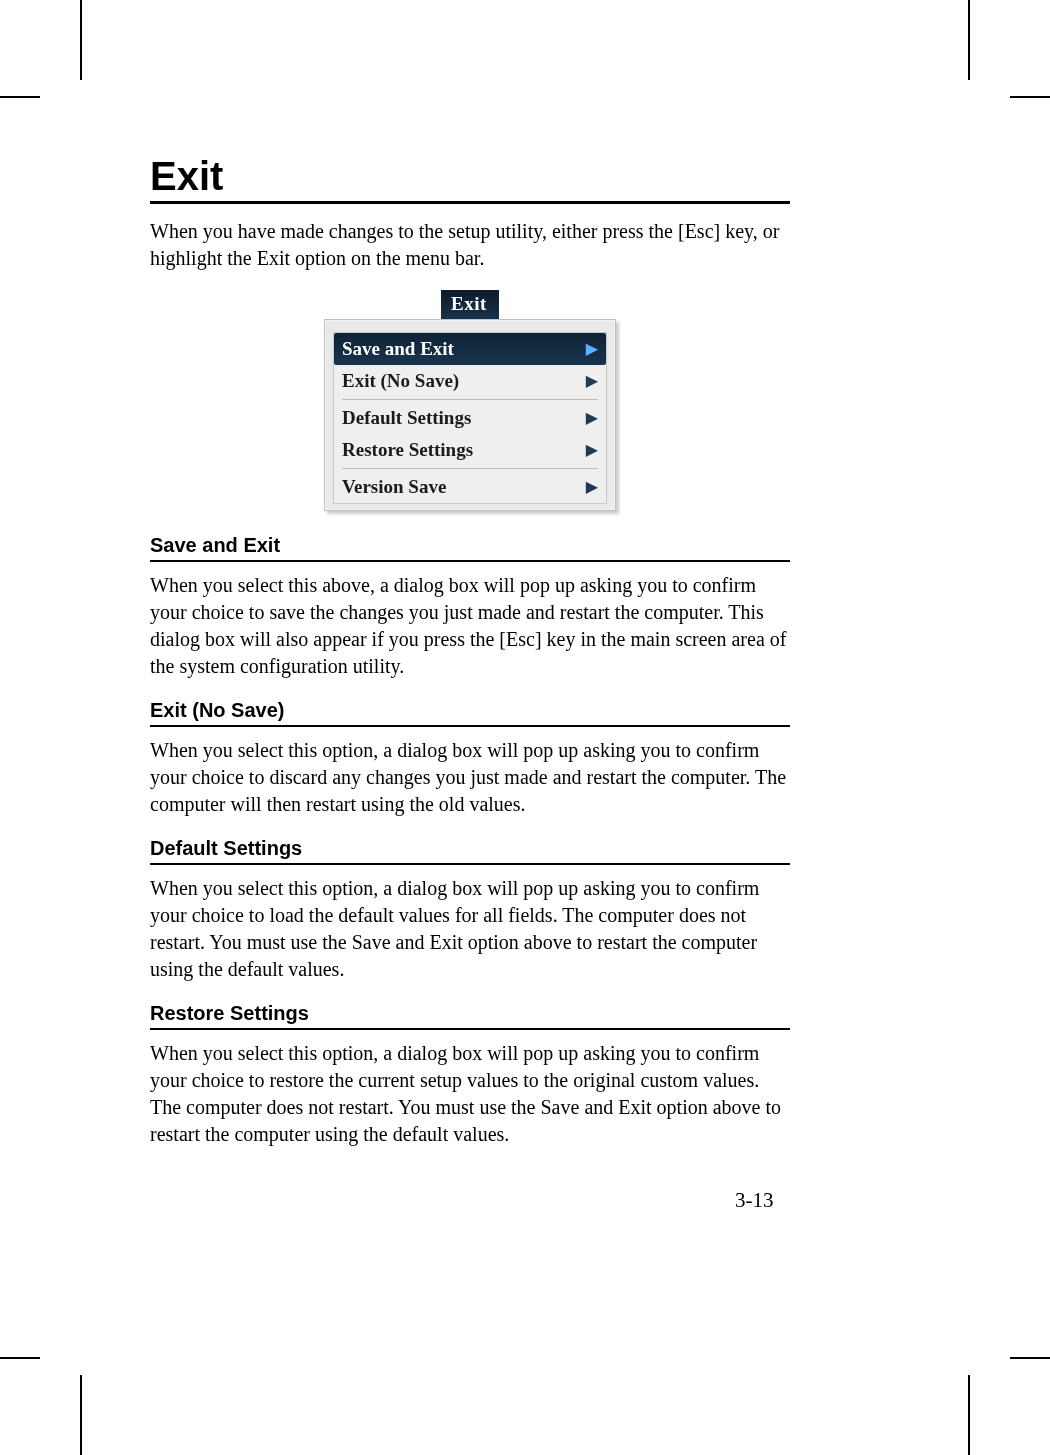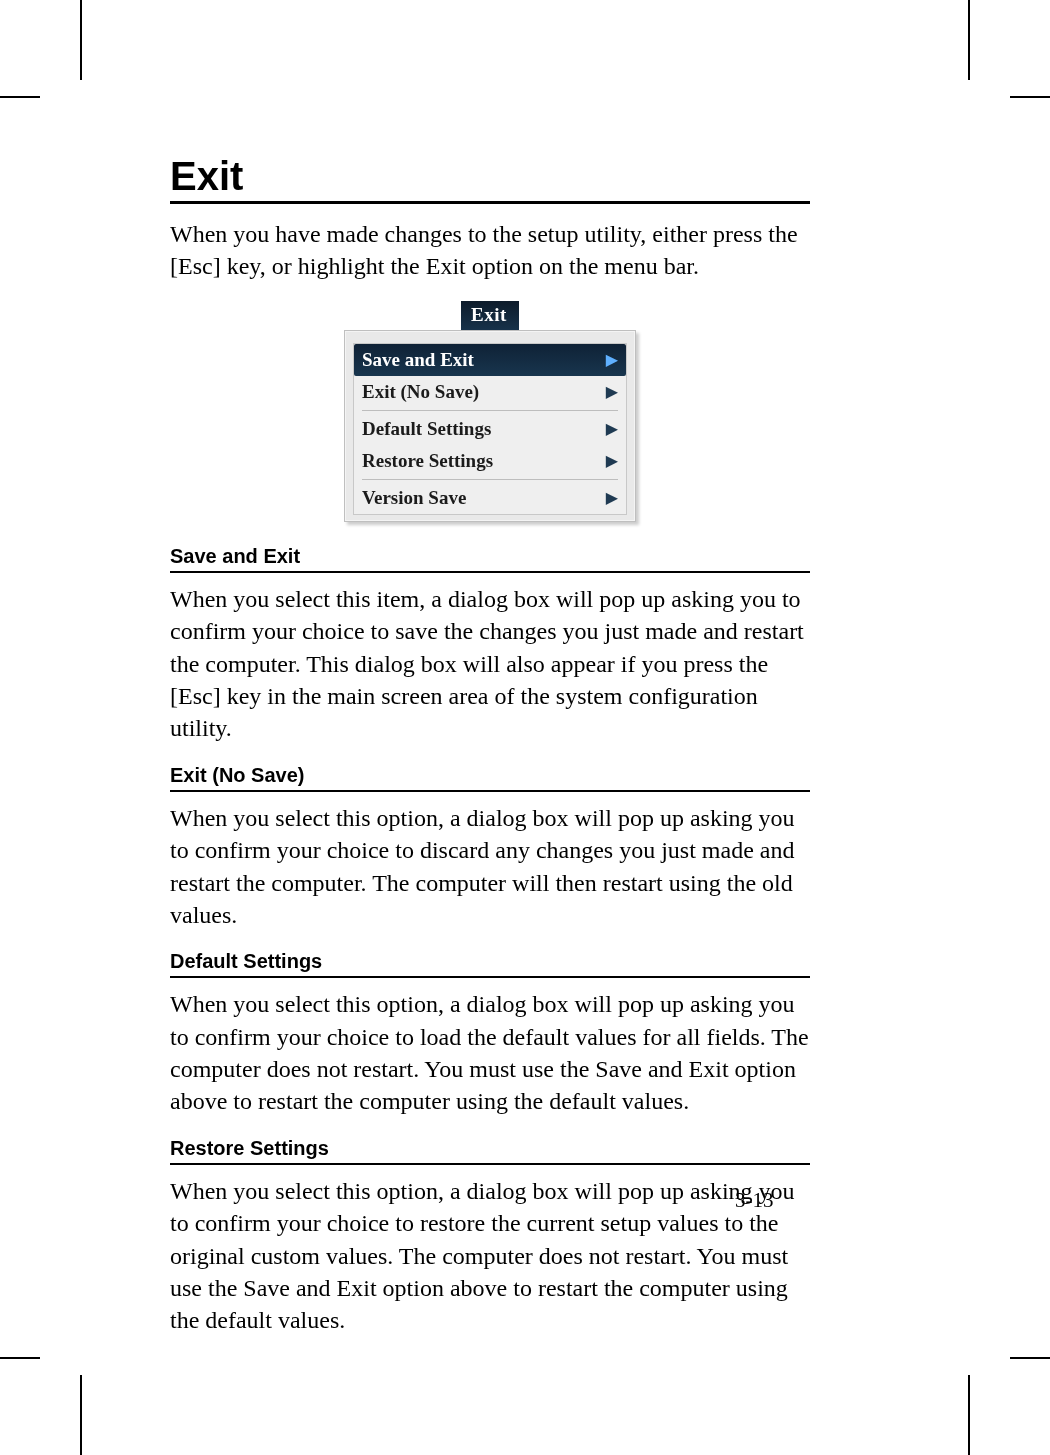--- a/index.html
+++ b/index.html
@@ -22,35 +22,34 @@
   .bl-v { bottom: 0; left: 80px; }
   
   .br-h { bottom: 96px; right: 0; }
   .br-v { bottom: 0; right: 80px; }
 
   .page {
     position: absolute;
     top: 155px;
     left: 150px;
     width: 640px;
-    margin-left: 20px;
   }
 
   h1.section-title {
     font-family: Arial, Helvetica, sans-serif;
     font-weight: 700;
     font-size: 40px;
     line-height: 1.05;
     border-bottom: 3px solid #000;
     padding-bottom: 4px;
     margin-bottom: 14px;
   }
 
   p.body {
-    font-size: 24px;
+    font-size: 20px;
     line-height: 1.35;
     margin-bottom: 18px;
   }
 
   h2.subhead {
     font-family: Arial, Helvetica, sans-serif;
     font-weight: 700;
     font-size: 20px;
     line-height: 1.2;
     border-bottom: 2px solid #000;
@@ -172,21 +171,21 @@
           <div class="menu-row">
             <span class="menu-label">Version Save</span>
             <span class="arrow">▶</span>
           </div>
         </div>
       </div>
     </div>
   </figure>
 
   <h2 class="subhead">Save and Exit</h2>
-  <p class="body">When you select this item, a dialog box will pop up asking you to confirm your choice to save the changes you just made and restart the computer. This dialog box will also appear if you press the [Esc] key in the main screen area of the system configuration utility.</p>
+  <p class="body">When you select this above, a dialog box will pop up asking you to confirm your choice to save the changes you just made and restart the computer. This dialog box will also appear if you press the [Esc] key in the main screen area of the system configuration utility.</p>
 
   <h2 class="subhead">Exit (No Save)</h2>
   <p class="body">When you select this option, a dialog box will pop up asking you to confirm your choice to discard any changes you just made and restart the computer. The computer will then restart using the old values.</p>
 
   <h2 class="subhead">Default Settings</h2>
   <p class="body">When you select this option, a dialog box will pop up asking you to confirm your choice to load the default values for all fields. The computer does not restart. You must use the Save and Exit option above to restart the computer using the default values.</p>
 
   <h2 class="subhead">Restore Settings</h2>
   <p class="body">When you select this option, a dialog box will pop up asking you to confirm your choice to restore the current setup values to the original custom values. The computer does not restart. You must use the Save and Exit option above to restart the computer using the default values.</p>
 

